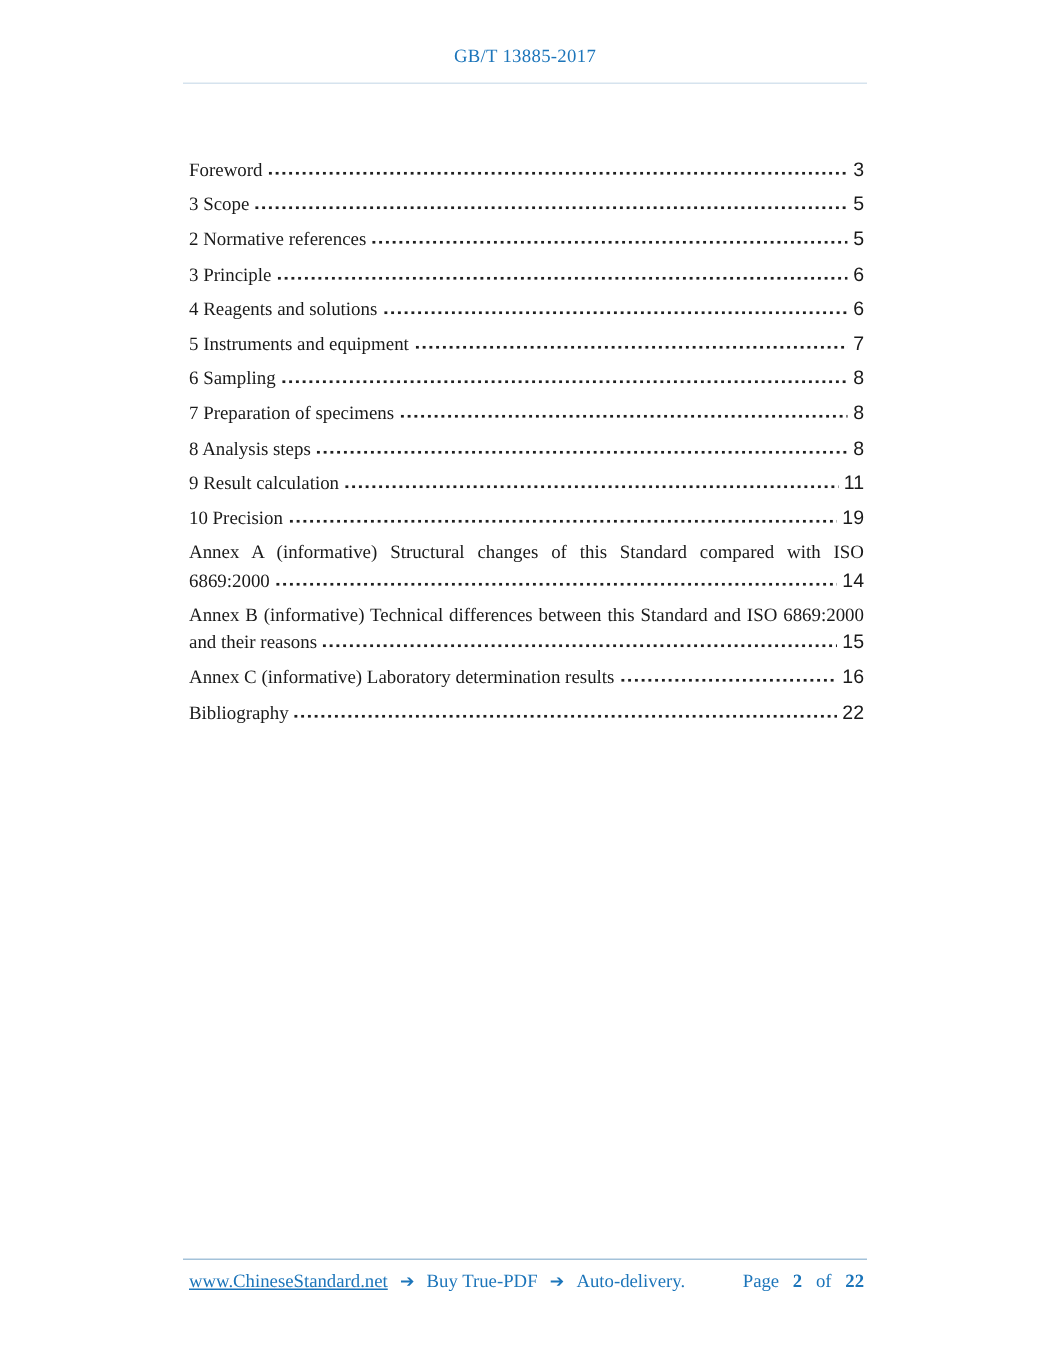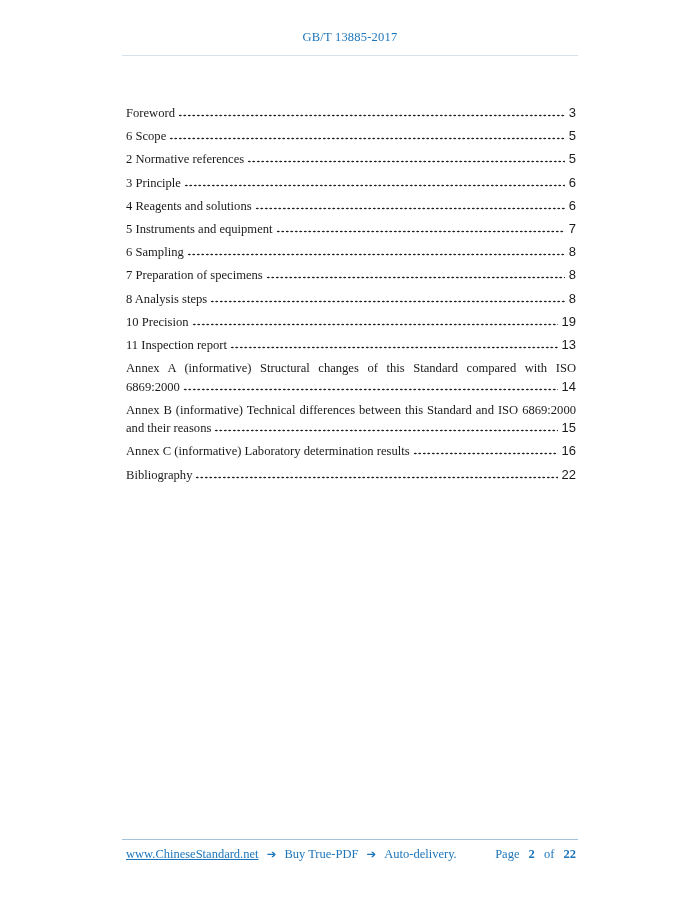--- a/index.html
+++ b/index.html
@@ -138,21 +138,21 @@
   <div class="toc">
       <div class="toc-entry">
         <div class="toc-row">
           <span class="toc-label">Foreword</span>
           <span class="toc-dots"></span>
           <span class="toc-page">3</span>
         </div>
       </div>
       <div class="toc-entry">
         <div class="toc-row">
-          <span class="toc-label">6 Scope</span>
+          <span class="toc-label">3 Scope</span>
           <span class="toc-dots"></span>
           <span class="toc-page">5</span>
         </div>
       </div>
       <div class="toc-entry">
         <div class="toc-row">
           <span class="toc-label">2 Normative references</span>
           <span class="toc-dots"></span>
           <span class="toc-page">5</span>
         </div>
@@ -194,30 +194,30 @@
       </div>
       <div class="toc-entry">
         <div class="toc-row">
           <span class="toc-label">8 Analysis steps</span>
           <span class="toc-dots"></span>
           <span class="toc-page">8</span>
         </div>
       </div>
       <div class="toc-entry">
         <div class="toc-row">
+          <span class="toc-label">9 Result calculation</span>
+          <span class="toc-dots"></span>
+          <span class="toc-page">11</span>
+        </div>
+      </div>
+      <div class="toc-entry">
+        <div class="toc-row">
           <span class="toc-label">10 Precision</span>
           <span class="toc-dots"></span>
           <span class="toc-page">19</span>
-        </div>
-      </div>
-      <div class="toc-entry">
-        <div class="toc-row">
-          <span class="toc-label">11 Inspection report</span>
-          <span class="toc-dots"></span>
-          <span class="toc-page">13</span>
         </div>
       </div>
       <div class="toc-entry">
         <div class="toc-line-full">Annex A (informative) Structural changes of this Standard compared with ISO</div>
         <div class="toc-row">
           <span class="toc-label">6869:2000</span>
           <span class="toc-dots"></span>
           <span class="toc-page">14</span>
         </div>
       </div>

